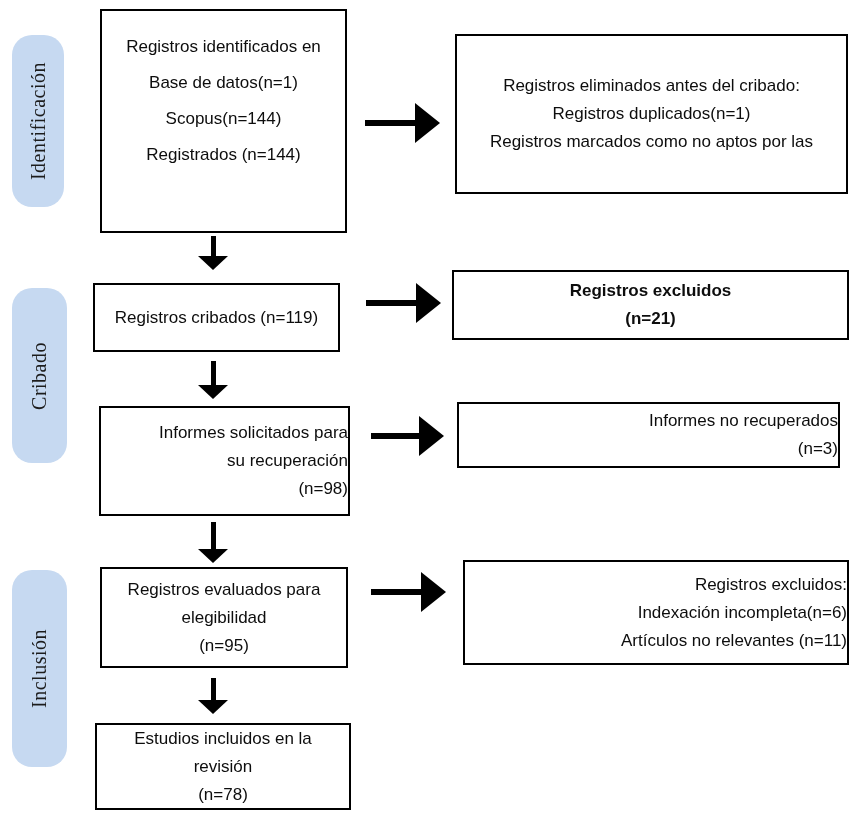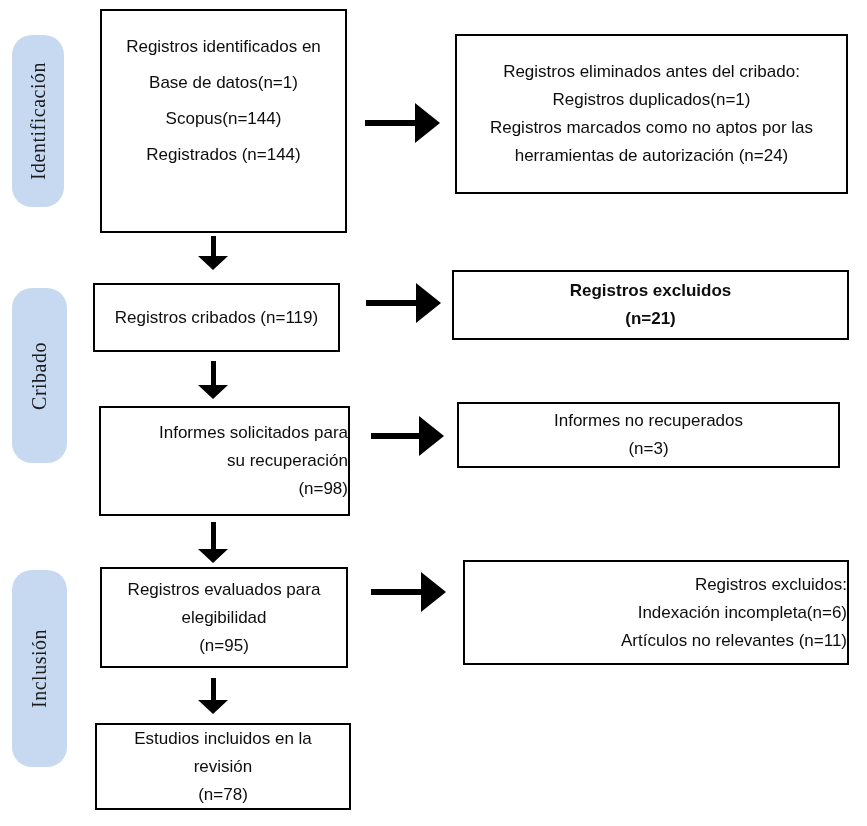--- a/index.html
+++ b/index.html
@@ -55,21 +55,21 @@
   .box div { white-space: nowrap; }
 
   .mb1 { left: 100px; top: 9px;   width: 247px; height: 224px; justify-content: flex-start; padding-top: 22px; gap: 8px; }
   .mb2 { left: 93px;  top: 283px; width: 247px; height: 69px; }
   .mb3 { left: 99px;  top: 406px; width: 251px; height: 110px; align-items: flex-end; }
   .mb4 { left: 100px; top: 567px; width: 248px; height: 101px; }
   .mb5 { left: 95px;  top: 723px; width: 256px; height: 87px; }
 
   .sb1 { left: 455px; top: 34px;  width: 393px; height: 160px; }
   .sb2 { left: 452px; top: 270px; width: 397px; height: 70px; font-weight: bold; }
-  .sb3 { left: 457px; top: 402px; width: 383px; height: 66px; }
+  .sb3 { left: 457px; top: 402px; width: 383px; height: 66px; align-items: flex-end; }
   .sb4 { left: 463px; top: 560px; width: 386px; height: 105px; align-items: flex-end; }
 
   
   .h-arrow, .v-arrow { position: absolute; }
   .h-arrow .shaft {
     position: absolute; left: 0; top: 17px; height: 6px; background: var(--ink);
   }
   .h-arrow .head {
     position: absolute; top: 0; width: 0; height: 0;
     border-left: 25px solid var(--ink);
@@ -136,21 +136,20 @@
   <div class="box mb5">
     <div>Estudios incluidos en la</div>
     <div>revisión</div>
     <div>(n=78)</div>
   </div>
 
   <div class="box sb1">
     <div>Registros eliminados antes del cribado:</div>
     <div>Registros duplicados(n=1)</div>
     <div>Registros marcados como no aptos por las</div>
-    <div>herramientas de autorización (n=24)</div>
   </div>
 
   <div class="box sb2">
     <div>Registros excluidos</div>
     <div>(n=21)</div>
   </div>
 
   <div class="box sb3">
     <div>Informes no recuperados</div>
     <div>(n=3)</div>

